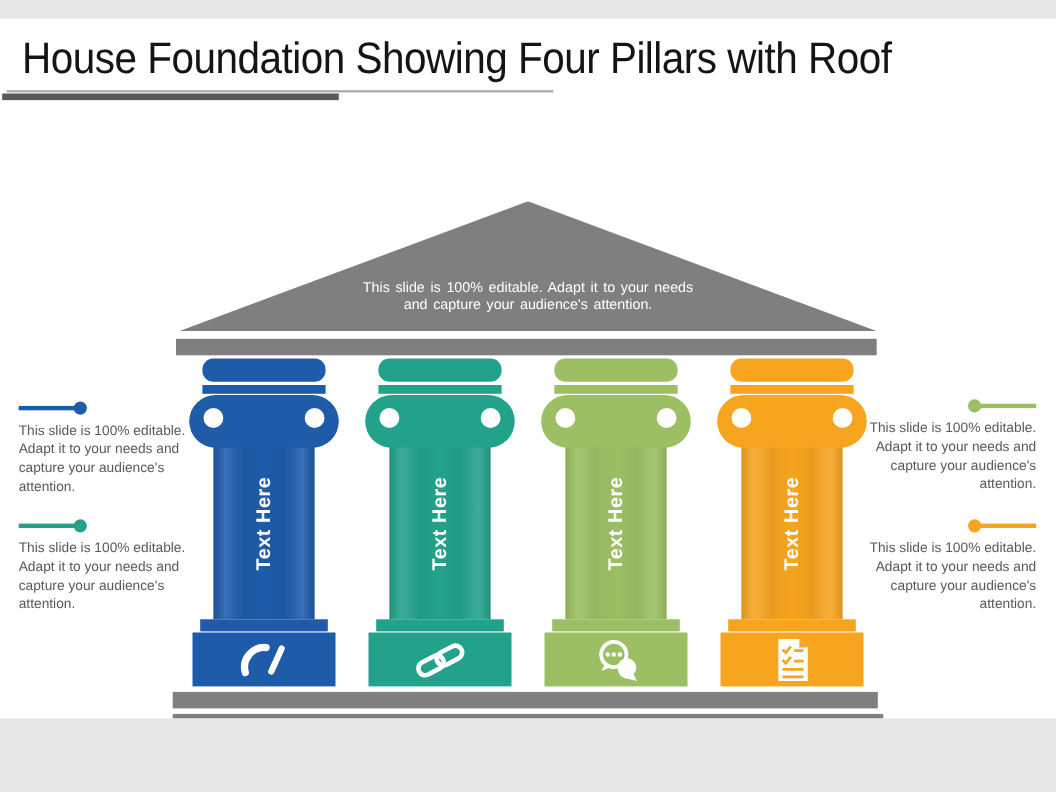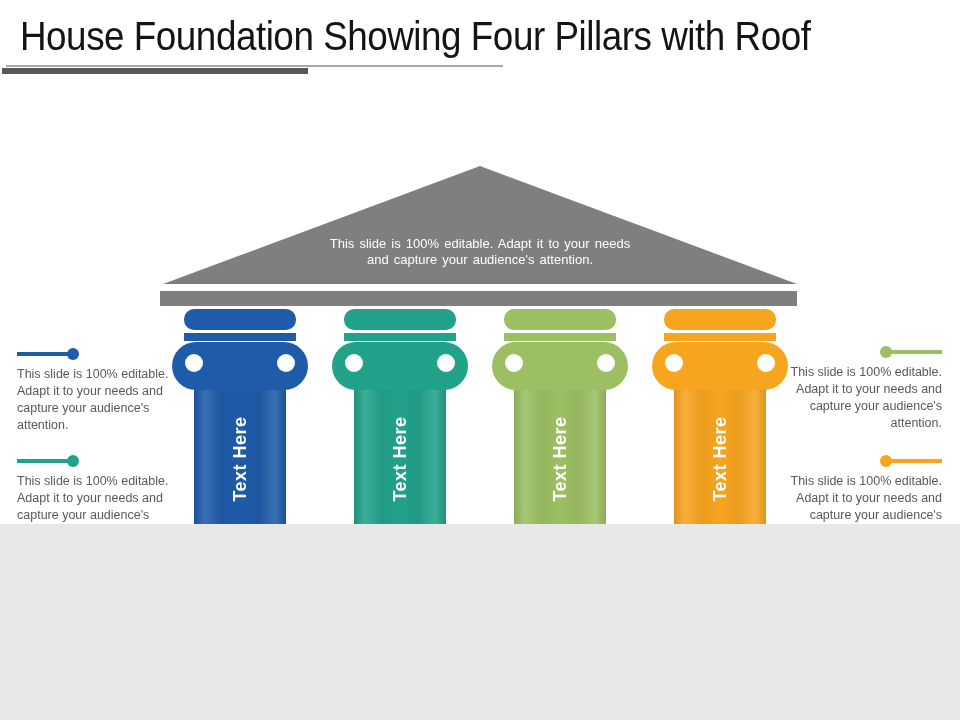--- a/index.html
+++ b/index.html
@@ -1,18 +1,18 @@
 <!DOCTYPE html>
 <html><head>
 <meta charset="utf-8">
 <style>
   * { margin:0; padding:0; box-sizing:border-box; }
   html,body { background:#e8e8e8; }
   .slide {
-    position:relative; width:960px; height:524px; margin:0 auto;
+    position:relative; width:960px; height:636px; margin:17px auto;
     background:#ffffff; overflow:hidden;
     font-family:"Liberation Sans","DejaVu Sans",sans-serif;
   }
   
   .title {
     position:absolute; left:20px; top:14px;
     font-size:40px; font-weight:400; color:#141414;
     white-space:nowrap; transform:scaleX(0.92); transform-origin:left center;
     letter-spacing:-0.5px;
   }

